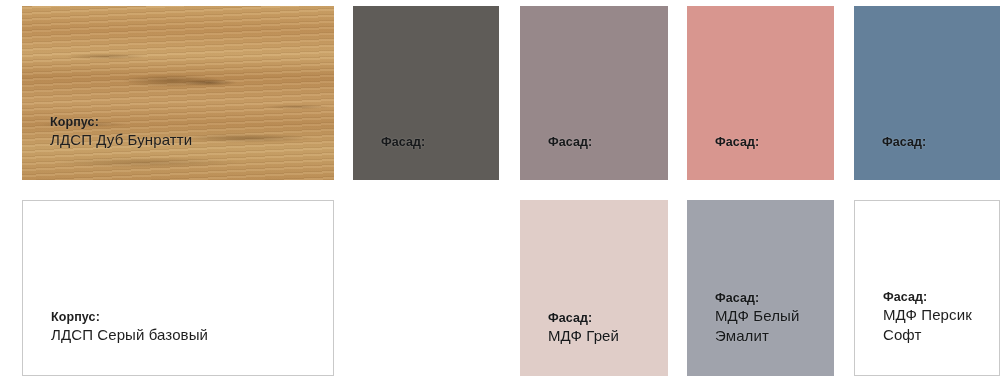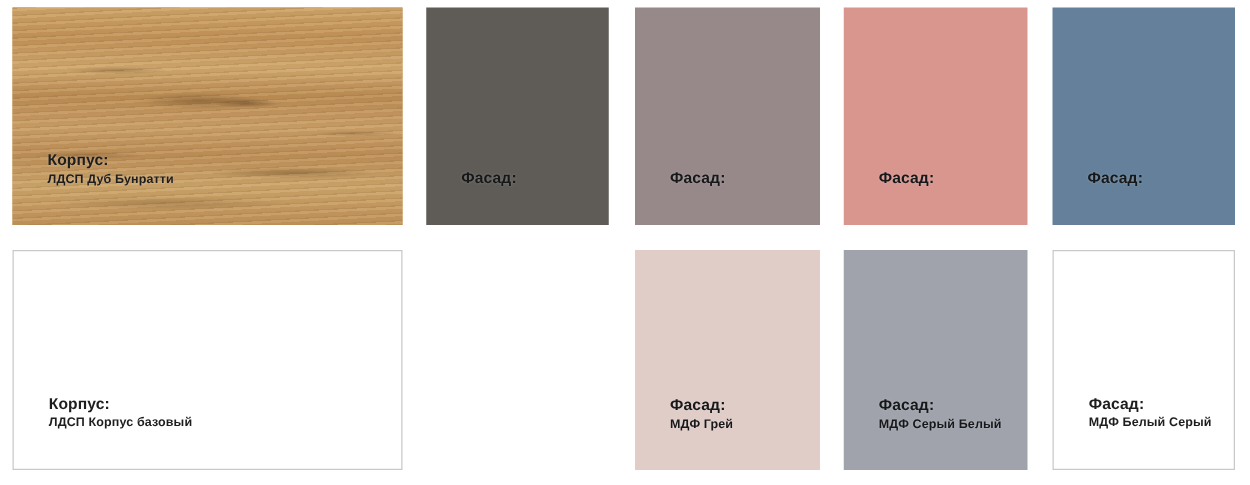--- a/index.html
+++ b/index.html
@@ -17,20 +17,21 @@
   .board {
     position: relative;
     width: 1000px;
     height: 388px;
   }
 
   .swatch {
     position: absolute;
     box-sizing: border-box;
     overflow: hidden;
+    margin-left: 12px;
   }
 
   .swatch.bordered {
     border: 1px solid #c9c9c9;
   }
 
   
   .wood {
     background-color: #c79a63;
     background-image:
@@ -75,22 +76,22 @@
 
   .caption .kind {
     display: block;
     font-size: 12.5px;
     font-weight: bold;
     letter-spacing: 0.1px;
   }
 
   .caption .material {
     display: block;
-    font-size: 10px;
-    font-weight: bold;
+    font-size: 15px;
+    font-weight: normal;
     letter-spacing: 0.1px;
   }
 
   
   .caption.on-dark .kind,
   .caption.on-dark .material {
     color: #16181a;
   }
 </style>
 </head>
@@ -125,38 +126,38 @@
 
   <div class="swatch" style="left:842px; top:6px; width:146px; height:174px; background:#64809a;">
     <div class="caption on-dark">
       <span class="kind">Фасад:</span>
     </div>
   </div>
 
   <div class="swatch bordered" style="left:10px; top:200px; width:312px; height:176px; background:#ffffff;">
     <div class="caption">
       <span class="kind">Корпус:</span>
-      <span class="material">ЛДСП Корпус базовый</span>
+      <span class="material">ЛДСП Серый базовый</span>
     </div>
   </div>
 
   <div class="swatch" style="left:508px; top:200px; width:148px; height:176px; background:#e0cdc8;">
     <div class="caption on-dark">
       <span class="kind">Фасад:</span>
       <span class="material">МДФ Грей</span>
     </div>
   </div>
 
   <div class="swatch" style="left:675px; top:200px; width:147px; height:176px; background:#a0a3ac;">
     <div class="caption on-dark">
       <span class="kind">Фасад:</span>
-      <span class="material">МДФ Серый Белый</span>
+      <span class="material">МДФ Белый Эмалит</span>
     </div>
   </div>
 
   <div class="swatch bordered" style="left:842px; top:200px; width:146px; height:176px; background:#ffffff;">
     <div class="caption">
       <span class="kind">Фасад:</span>
-      <span class="material">МДФ Белый Серый</span>
+      <span class="material">МДФ Персик Софт</span>
     </div>
   </div>
 
 </div>
 
 </body></html>

